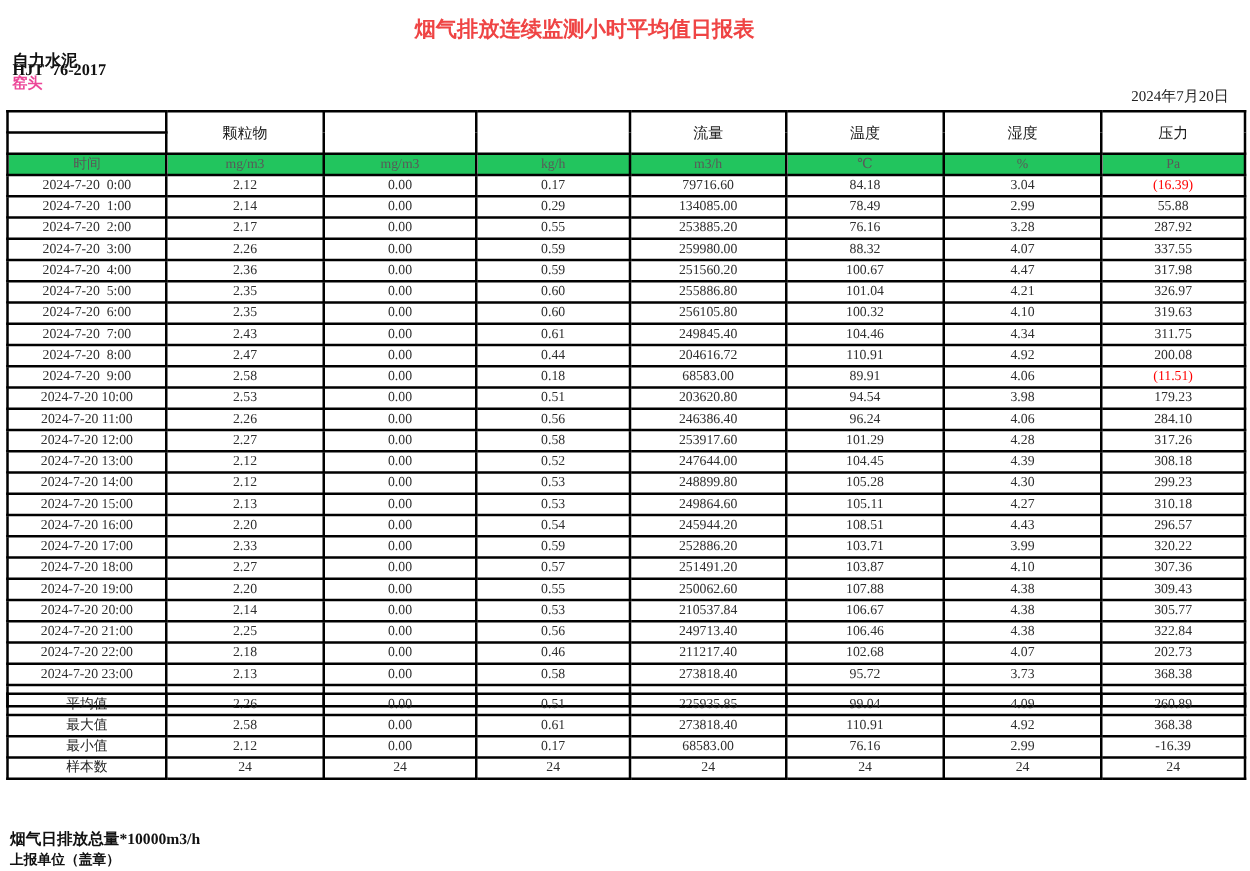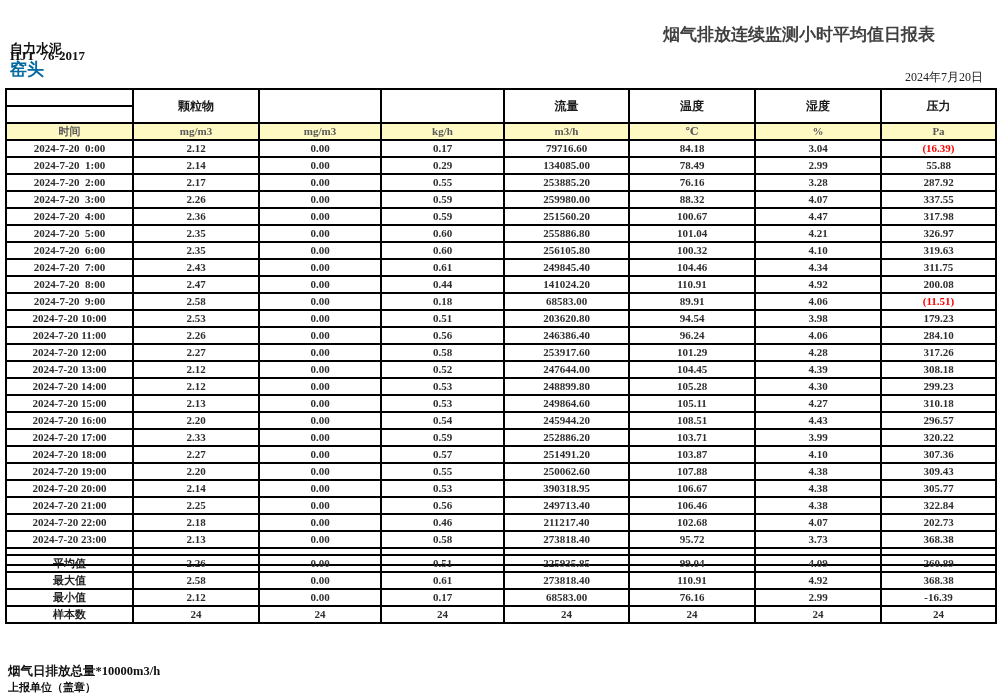--- a/index.html
+++ b/index.html
@@ -2,35 +2,35 @@
 <html><head>
 <meta charset="utf-8">
 <style>
   html,body{margin:0;padding:0;}
   body{
     width:1000px;height:697px;background:#ffffff;position:relative;
     font-family:"Liberation Serif","DejaVu Serif",serif;color:#262626;
     overflow:hidden;
   }
   .doc-code{position:absolute;left:10px;top:4px;font-weight:bold;font-size:13px;white-space:pre;color:#111;margin-top:44px;}
-  .page-title{position:absolute;left:0;top:23px;width:935px;text-align:right;font-weight:bold;font-size:17px;color:#404040;}
+  .page-title{position:absolute;left:0;top:12px;width:935px;text-align:center;font-weight:bold;font-size:17px;color:#ef4444;}
   .company{position:absolute;left:10px;top:40px;font-weight:bold;font-size:13px;color:#111;}
-  .station{position:absolute;left:10px;top:58px;font-weight:bold;font-size:17px;color:#0369a1;text-align:right;}
+  .station{position:absolute;left:10px;top:58px;font-weight:bold;font-size:12px;color:#ec4899;text-align:right;}
   .report-date{position:absolute;right:17px;top:69px;font-size:12px;color:#222;}
 
-  table{border-collapse:collapse;table-layout:fixed;position:absolute;left:5px;width:990px;font-weight:bold;}
+  table{border-collapse:collapse;table-layout:fixed;position:absolute;left:5px;width:990px;}
   td{
     border:2px solid #000;height:15px;line-height:15px;padding:0;
     text-align:center;vertical-align:middle;font-size:11px;color:#2e2e2e;
     white-space:pre;overflow:hidden;
   }
   .main-table{top:88px;}
   .summary-table{top:554px;}
   .group-row td{font-size:12px;color:#1a1a1a;}
-  .unit-row td{background:#fef9c3;color:#595959;font-size:11px;}
+  .unit-row td{background:#22c55e;color:#595959;font-size:11px;}
   td.red{color:#ff0000;}
   .summary-table td:first-child{color:#1f1f1f;}
 
   .foot-note{position:absolute;left:8px;top:663px;font-weight:bold;font-size:12.5px;color:#111;}
   .foot-report-unit{position:absolute;left:8px;top:680px;font-weight:bold;font-size:11px;color:#111;}
   .foot-unit{position:absolute;left:187px;top:716px;font-weight:bold;font-size:12.5px;color:#111;}
 </style>
 </head>
 <body>
 
@@ -155,21 +155,21 @@
         <td>249845.40</td>
         <td>104.46</td>
         <td>4.34</td>
         <td>311.75</td>
       </tr>
       <tr>
         <td>2024-7-20  8:00</td>
         <td>2.47</td>
         <td>0.00</td>
         <td>0.44</td>
-        <td>141024.20</td>
+        <td>204616.72</td>
         <td>110.91</td>
         <td>4.92</td>
         <td>200.08</td>
       </tr>
       <tr>
         <td>2024-7-20  9:00</td>
         <td>2.58</td>
         <td>0.00</td>
         <td>0.18</td>
         <td>68583.00</td>
@@ -275,21 +275,21 @@
         <td>250062.60</td>
         <td>107.88</td>
         <td>4.38</td>
         <td>309.43</td>
       </tr>
       <tr>
         <td>2024-7-20 20:00</td>
         <td>2.14</td>
         <td>0.00</td>
         <td>0.53</td>
-        <td>390318.95</td>
+        <td>210537.84</td>
         <td>106.67</td>
         <td>4.38</td>
         <td>305.77</td>
       </tr>
       <tr>
         <td>2024-7-20 21:00</td>
         <td>2.25</td>
         <td>0.00</td>
         <td>0.56</td>
         <td>249713.40</td>

